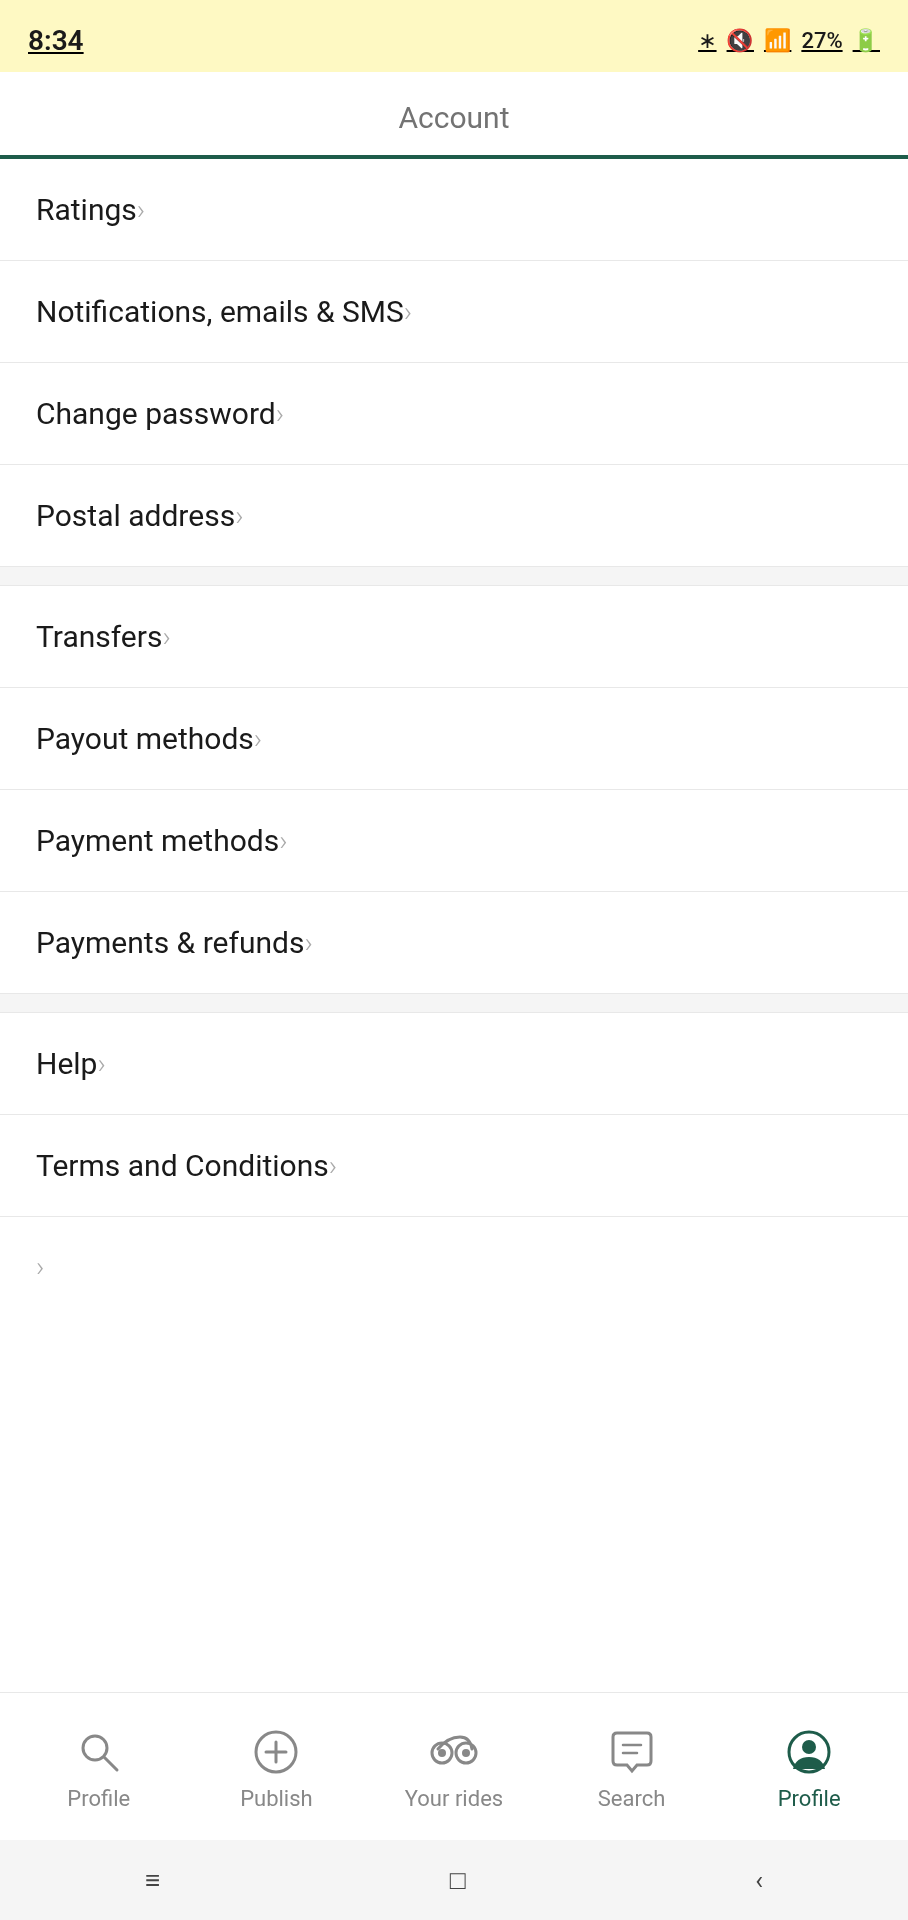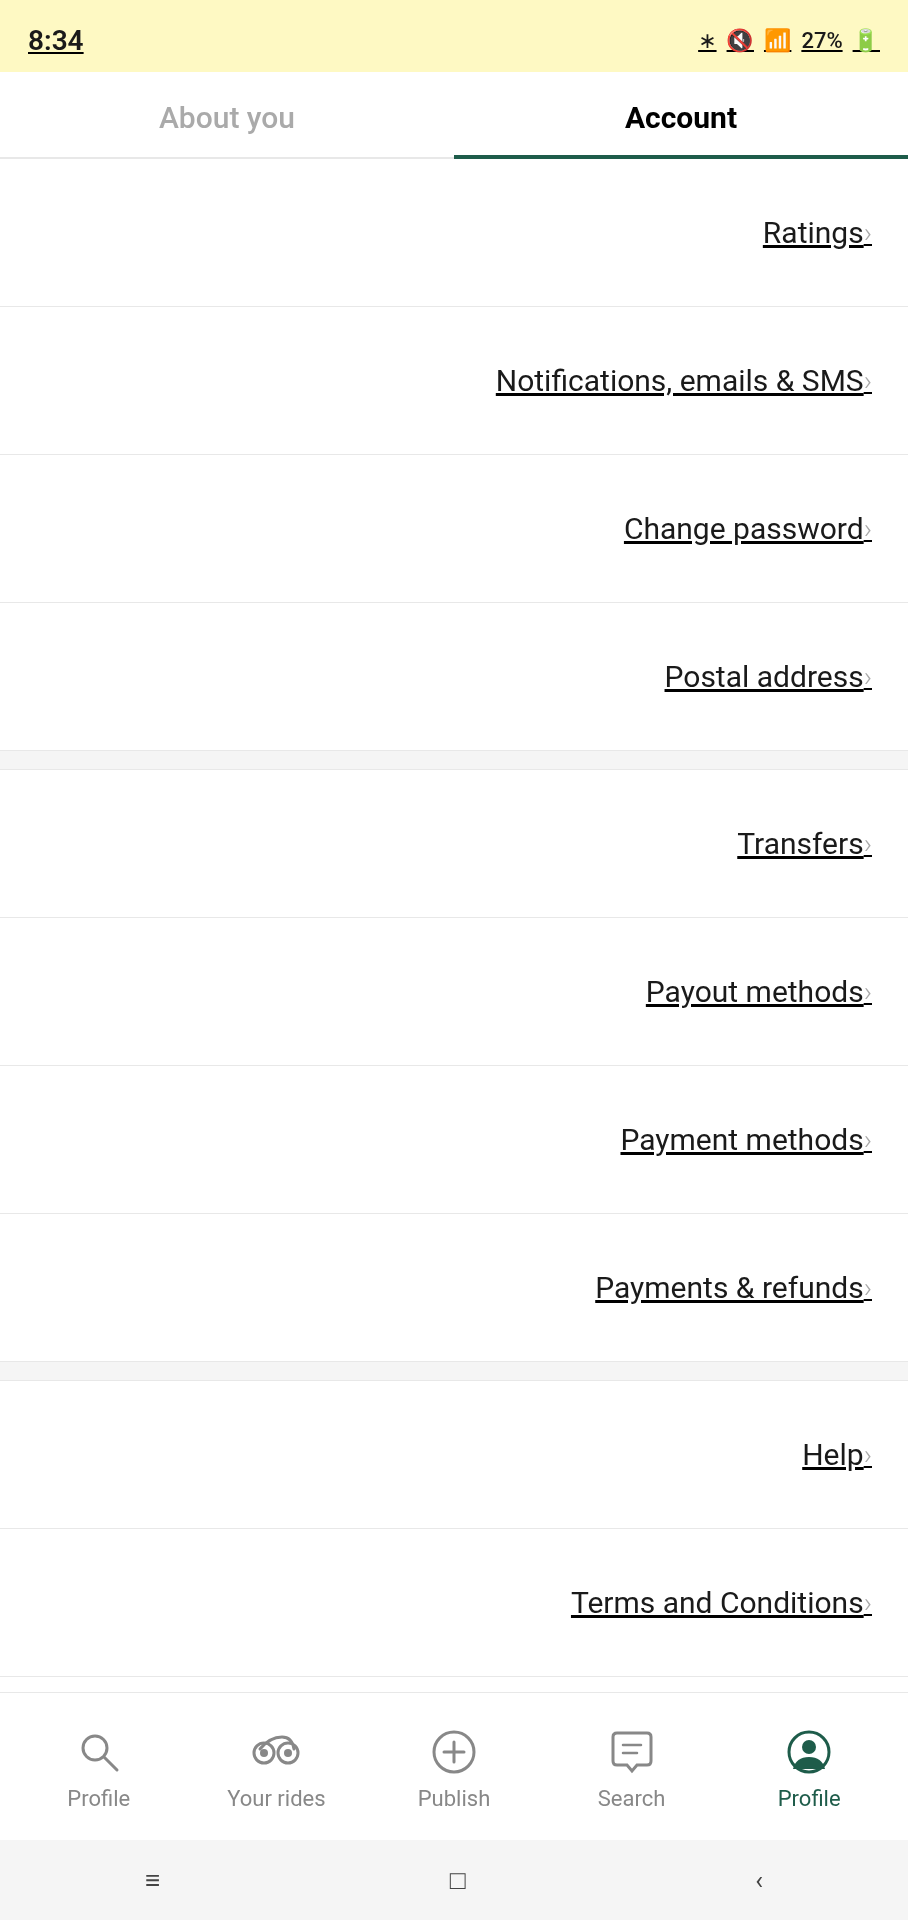--- a/index.html
+++ b/index.html
@@ -61,22 +61,22 @@
       text-align: center;
       padding: 28px 20px 22px;
       font-size: 30px;
       font-weight: 500;
       color: #aaaaaa;
       cursor: pointer;
       position: relative;
     }
 
     .tab-item.active {
-      color: #000000;
-      font-weight: 700;
+      color: #737373;
+      font-weight: 400;
     }
 
     .tab-item.active::after {
       content: '';
       position: absolute;
       bottom: -2px;
       left: 0;
       right: 0;
       height: 4px;
       background: #1e5c4a;
@@ -88,26 +88,25 @@
       overflow-y: auto;
       background: #ffffff;
     }
 
     .menu-section {
       margin-bottom: 0;
     }
 
     .menu-item {
       display: flex;
-      justify-content: flex-end;
-      align-items: center;
-      padding: 56px 36px;
+      justify-content: flex-start;
+      align-items: center;
+      padding: 33px 36px;
       border-bottom: 1.5px solid #e8e8e8;
       cursor: pointer;
-      text-decoration: underline;
     }
 
     .menu-item:last-child {
       border-bottom: none;
     }
 
     .menu-item-label {
       font-size: 30px;
       color: #1a1a1a;
       font-weight: 400;
@@ -177,23 +176,20 @@
   <div class="status-icons">
     <span>∗</span>
     <span>🔇</span>
     <span>📶</span>
     <span class="battery-text">27%</span>
     <span>🔋</span>
   </div>
 </div>
 
 <div class="tab-bar">
-  <div class="tab-item">
-    <span>About you</span>
-  </div>
   <div class="tab-item active">
     <span>Account</span>
   </div>
 </div>
 
 <div class="menu-list">
 
   <div class="menu-section">
     <div class="menu-item">
       <span class="menu-item-label">Ratings</span>
@@ -255,49 +251,49 @@
 <div class="bottom-nav">
 
   <div class="nav-item">
     <div style="display:flex;align-items:center;justify-content:center;width:52px;height:52px;">
       <svg width="44" height="44" viewBox="0 0 44 44" fill="none" xmlns="http://www.w3.org/2000/svg">
         <circle cx="18" cy="18" r="12" stroke="#888888" stroke-width="3" fill="none"></circle>
         <line x1="27" y1="27" x2="40" y2="40" stroke="#888888" stroke-width="3" stroke-linecap="round"></line>
       </svg>
     </div>
     <span class="nav-label">Profile</span>
+  </div>
+
+  <div class="nav-item">
+    <div style="display:flex;align-items:center;justify-content:center;width:52px;height:52px;">
+      <svg width="46" height="46" viewBox="0 0 46 46" fill="none" xmlns="http://www.w3.org/2000/svg">
+        <circle cx="23" cy="23" r="20" stroke="#888888" stroke-width="3" fill="none"></circle>
+        <line x1="23" y1="13" x2="23" y2="33" stroke="#888888" stroke-width="3" stroke-linecap="round"></line>
+        <line x1="13" y1="23" x2="33" y2="23" stroke="#888888" stroke-width="3" stroke-linecap="round"></line>
+      </svg>
+    </div>
+    <span class="nav-label">Publish</span>
   </div>
 
   <div class="nav-item">
     <div style="display:flex;align-items:center;justify-content:center;width:52px;height:52px;">
       <svg width="52" height="46" viewBox="0 0 52 46" fill="none" xmlns="http://www.w3.org/2000/svg">
         <circle cx="14" cy="24" r="10" stroke="#888888" stroke-width="3" fill="none"></circle>
         <circle cx="14" cy="24" r="4" fill="#888888"></circle>
         <circle cx="38" cy="24" r="10" stroke="#888888" stroke-width="3" fill="none"></circle>
         <circle cx="38" cy="24" r="4" fill="#888888"></circle>
         <path d="M10 20 Q20 8 32 8 Q42 8 44 20" stroke="#888888" stroke-width="3" fill="none" stroke-linecap="round"></path>
       </svg>
     </div>
     <span class="nav-label">Your rides</span>
   </div>
 
   <div class="nav-item">
     <div style="display:flex;align-items:center;justify-content:center;width:52px;height:52px;">
       <svg width="46" height="46" viewBox="0 0 46 46" fill="none" xmlns="http://www.w3.org/2000/svg">
-        <circle cx="23" cy="23" r="20" stroke="#888888" stroke-width="3" fill="none"></circle>
-        <line x1="23" y1="13" x2="23" y2="33" stroke="#888888" stroke-width="3" stroke-linecap="round"></line>
-        <line x1="13" y1="23" x2="33" y2="23" stroke="#888888" stroke-width="3" stroke-linecap="round"></line>
-      </svg>
-    </div>
-    <span class="nav-label">Publish</span>
-  </div>
-
-  <div class="nav-item">
-    <div style="display:flex;align-items:center;justify-content:center;width:52px;height:52px;">
-      <svg width="46" height="46" viewBox="0 0 46 46" fill="none" xmlns="http://www.w3.org/2000/svg">
         <path d="M4 8 Q4 4 8 4 L38 4 Q42 4 42 8 L42 32 Q42 36 38 36 L28 36 L23 42 L18 36 L8 36 Q4 36 4 32 Z" stroke="#888888" stroke-width="3" fill="none"></path>
         <line x1="14" y1="16" x2="32" y2="16" stroke="#888888" stroke-width="2.5" stroke-linecap="round"></line>
         <line x1="14" y1="24" x2="28" y2="24" stroke="#888888" stroke-width="2.5" stroke-linecap="round"></line>
       </svg>
     </div>
     <span class="nav-label">Search</span>
   </div>
 
   <div class="nav-item active">
     <div style="display:flex;align-items:center;justify-content:center;width:52px;height:52px;">

